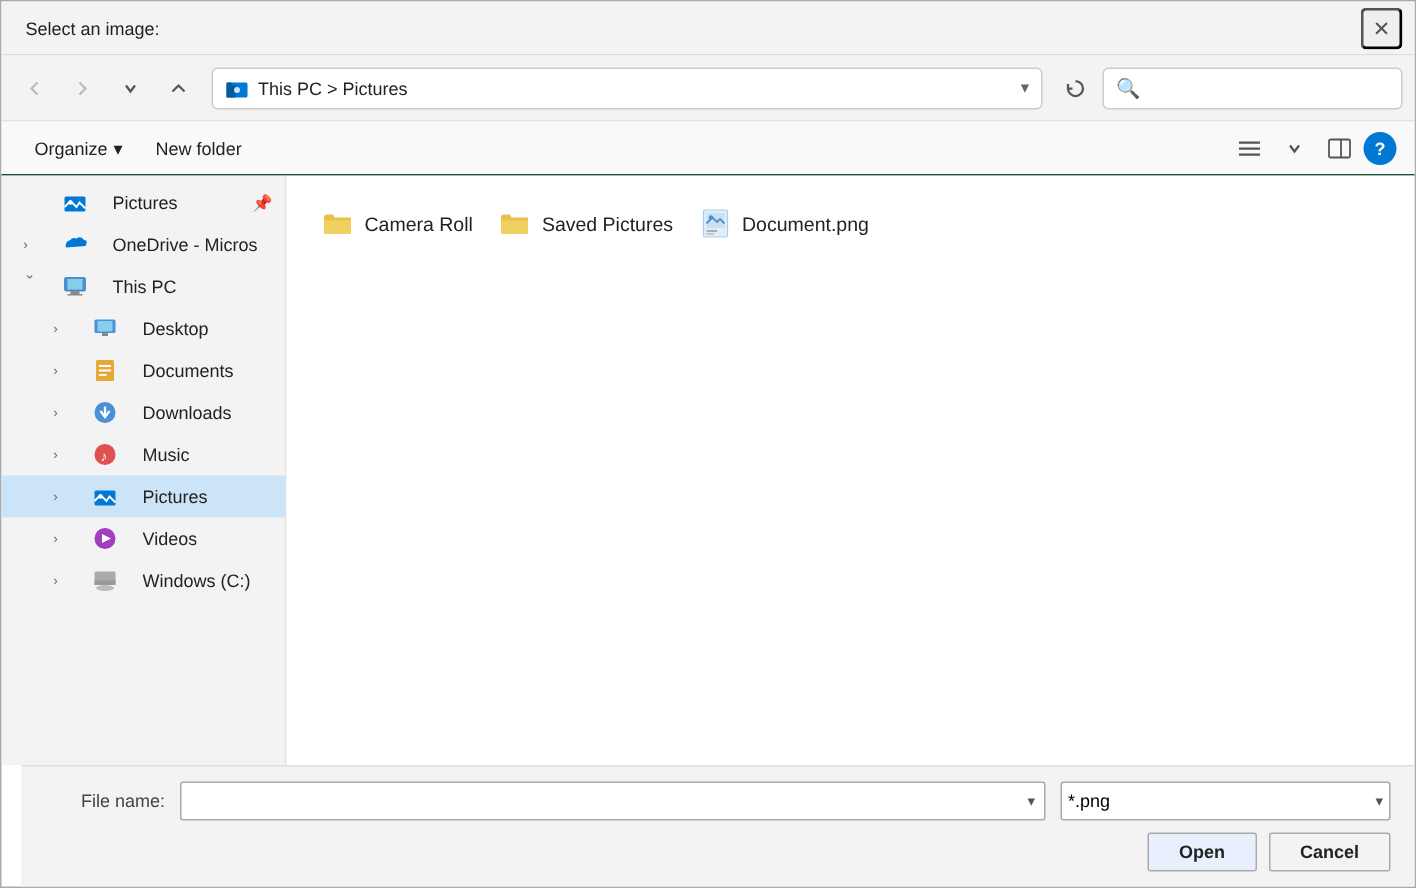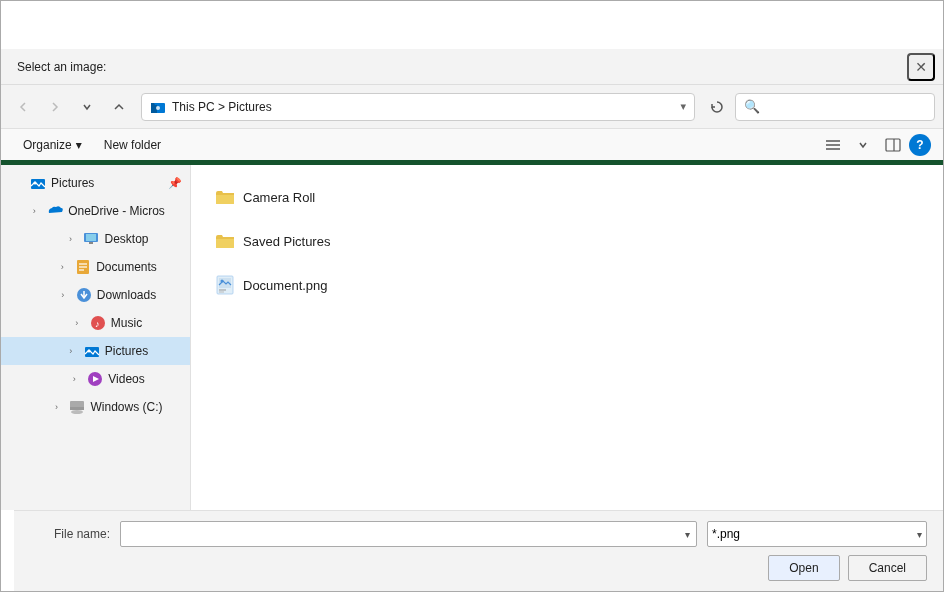--- a/index.html
+++ b/index.html
@@ -18,21 +18,20 @@
     
     .title-bar {
       background: #f3f3f3;
       height: 36px;
       display: flex;
       align-items: center;
       justify-content: space-between;
       padding: 0 8px 0 16px;
       border-bottom: 1px solid #ddd;
       user-select: none;
-      margin-top: 48px;
     }
     .title-bar-title {
       font-size: 12px;
       color: #222;
     }
     .title-bar-close {
       width: 28px; height: 28px;
       display: flex; align-items: center; justify-content: center;
       cursor: pointer;
       border-radius: 4px;
@@ -119,21 +118,21 @@
     .search-box .search-icon { color: #888; font-size: 13px; }
 
     
     .toolbar {
       background: #f9f9f9;
       height: 36px;
       display: flex;
       align-items: center;
       padding: 0 12px;
       gap: 2px;
-      border-bottom: 5px solid #14532d;
+      border-bottom: 1px solid #14532d;
     }
     .toolbar-btn {
       height: 26px;
       padding: 0 10px;
       border: none;
       background: none;
       cursor: pointer;
       font-size: 12px;
       color: #222;
       display: flex; align-items: center; gap: 4px;
@@ -184,23 +183,22 @@
     .sidebar::-webkit-scrollbar-thumb { background: #ccc; border-radius: 3px; }
 
     .sidebar-item {
       height: 28px;
       display: flex;
       align-items: center;
       padding: 0 8px;
       cursor: pointer;
       font-size: 12px;
       color: #222;
-      gap: 4px;
+      gap: 16px;
       user-select: none;
-      justify-content: center;
     }
     .sidebar-item.selected { background: #cce4f7; }
 
     .sidebar-item .chevron {
       width: 16px; height: 16px;
       display: flex; align-items: center; justify-content: center;
       font-size: 9px;
       color: #666;
       flex-shrink: 0;
     }
@@ -221,22 +219,22 @@
       font-size: 11px;
     }
 
     
     .file-area {
       flex: 1;
       background: #fff;
       padding: 16px;
       overflow-y: auto;
       display: flex;
-      flex-direction: column;
-      gap: 12px;
+      flex-direction: row;
+      gap: 2px;
     }
     .file-area::-webkit-scrollbar { width: 8px; }
     .file-area::-webkit-scrollbar-thumb { background: #ccc; border-radius: 4px; }
 
     .file-item {
       height: 32px;
       display: flex;
       align-items: center;
       gap: 8px;
       padding: 0 8px;
@@ -328,20 +326,21 @@
     }
     .footer-action-btn {
       height: 26px;
       padding: 0 20px;
       font-size: 12px;
       cursor: pointer;
       border-radius: 2px;
       border: 1px solid #aaa;
       background: #f3f3f3;
       color: #222;
+      font-weight: bold;
     }
     .footer-action-btn.primary { background: #e8f0fe; }
   </style>
 </head>
 <body>
 
 <div class="dialog">
 
   <div class="title-bar">
     <span class="title-bar-title">Select an image:</span>
@@ -450,20 +449,32 @@
       <div class="sidebar-item" style="padding-left:8px;">
         <span class="chevron">›</span>
         <span class="item-icon">
           <svg width="16" height="12" viewBox="0 0 16 12">
               <path d="M2 8 Q1 4 5 3 Q6 1 9 2 Q12 0 14 3 Q17 3 15 7 Z" fill="#0078d4"></path>
             </svg>
         </span>
         <span class="item-label">OneDrive - Micros</span>
       </div>
 
+      <div class="sidebar-item" style="padding-left:8px;">
+        <span class="chevron" style="transform:rotate(90deg); display:inline-block;">›</span>
+        <span class="item-icon">
+          <svg width="16" height="14" viewBox="0 0 16 14">
+              <rect x="1" y="1" width="14" height="9" rx="1" fill="#4a90d9" stroke="#357abd" stroke-width="0.5"></rect>
+              <rect x="3" y="2" width="10" height="7" fill="#87ceeb"></rect>
+              <rect x="5" y="10" width="6" height="2" fill="#888"></rect>
+              <rect x="3" y="12" width="10" height="1" fill="#888"></rect>
+            </svg>
+        </span>
+        <span class="item-label">This PC</span>
+      </div>
 
       <div class="sidebar-item" style="padding-left:28px;">
         <span class="chevron">›</span>
         <span class="item-icon">
           <svg width="16" height="14" viewBox="0 0 16 14">
               <rect x="1" y="1" width="14" height="9" rx="1" fill="#4a90d9"></rect>
               <rect x="3" y="2" width="10" height="7" fill="#87ceeb"></rect>
               <rect x="6" y="10" width="4" height="2" fill="#888"></rect>
             </svg>
         </span>

